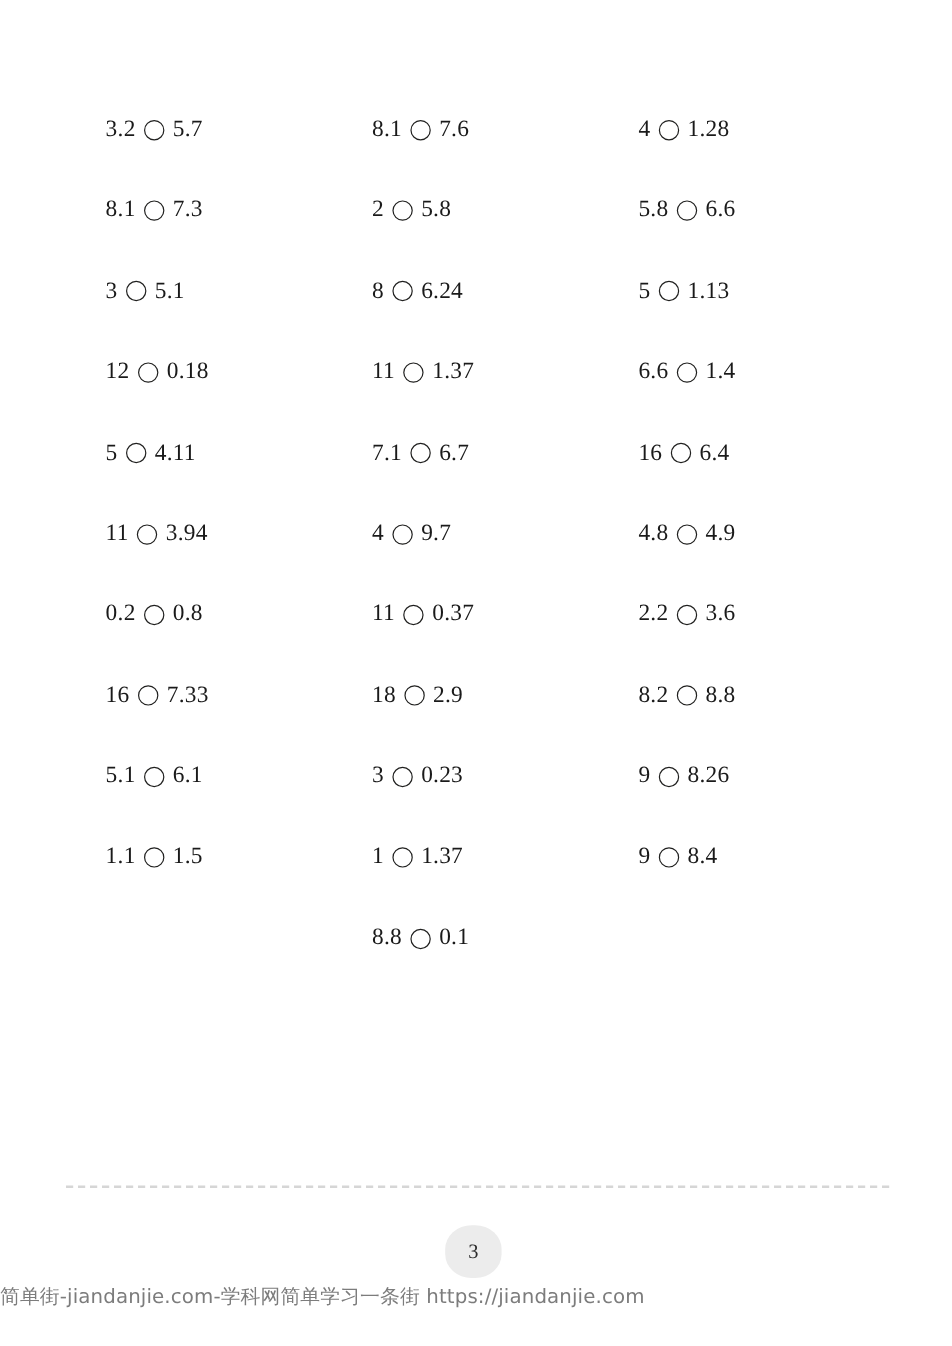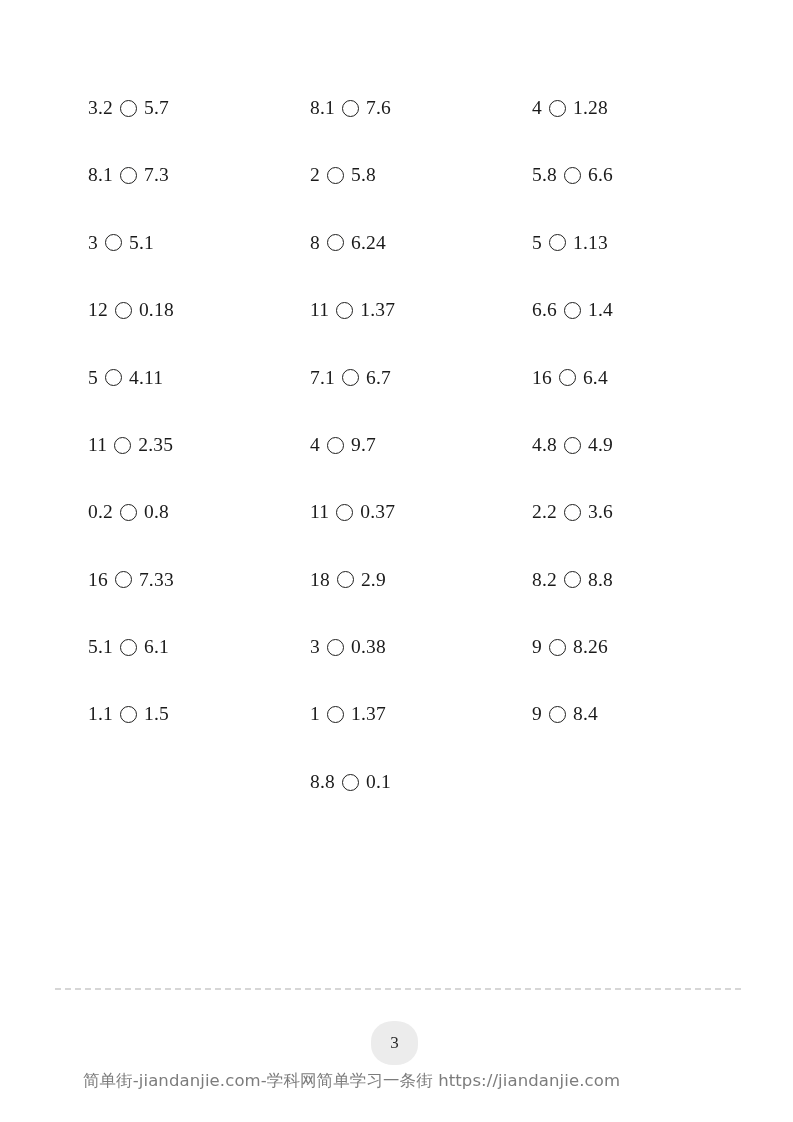--- a/index.html
+++ b/index.html
@@ -86,21 +86,20 @@
     align-items: center;
     justify-content: center;
     font-size: 17px;
     color: #2b2b2b;
   }
   .site-credit {
     position: absolute;
     left: 0;
     top: 1070px;
     width: 703px;
-    text-align: center;
     font-family: "DejaVu Sans", "Liberation Sans", sans-serif;
     font-size: 16.5px;
     color: #7c7c7c;
     letter-spacing: 0.1px;
     white-space: nowrap;
   }
 </style>
 </head>
 <body>
 
@@ -129,21 +128,21 @@
           <span class="operand">0.18</span>
         </div>
         <div class="problem-row">
           <span class="operand">5</span>
           <span class="compare-circle" title="○"></span>
           <span class="operand">4.11</span>
         </div>
         <div class="problem-row">
           <span class="operand">11</span>
           <span class="compare-circle" title="○"></span>
-          <span class="operand">2.35</span>
+          <span class="operand">3.94</span>
         </div>
         <div class="problem-row">
           <span class="operand">0.2</span>
           <span class="compare-circle" title="○"></span>
           <span class="operand">0.8</span>
         </div>
         <div class="problem-row">
           <span class="operand">16</span>
           <span class="compare-circle" title="○"></span>
           <span class="operand">7.33</span>
@@ -196,21 +195,21 @@
           <span class="operand">0.37</span>
         </div>
         <div class="problem-row">
           <span class="operand">18</span>
           <span class="compare-circle" title="○"></span>
           <span class="operand">2.9</span>
         </div>
         <div class="problem-row">
           <span class="operand">3</span>
           <span class="compare-circle" title="○"></span>
-          <span class="operand">0.38</span>
+          <span class="operand">0.23</span>
         </div>
         <div class="problem-row">
           <span class="operand">1</span>
           <span class="compare-circle" title="○"></span>
           <span class="operand">1.37</span>
         </div>
         <div class="problem-row">
           <span class="operand">8.8</span>
           <span class="compare-circle" title="○"></span>
           <span class="operand">0.1</span>

